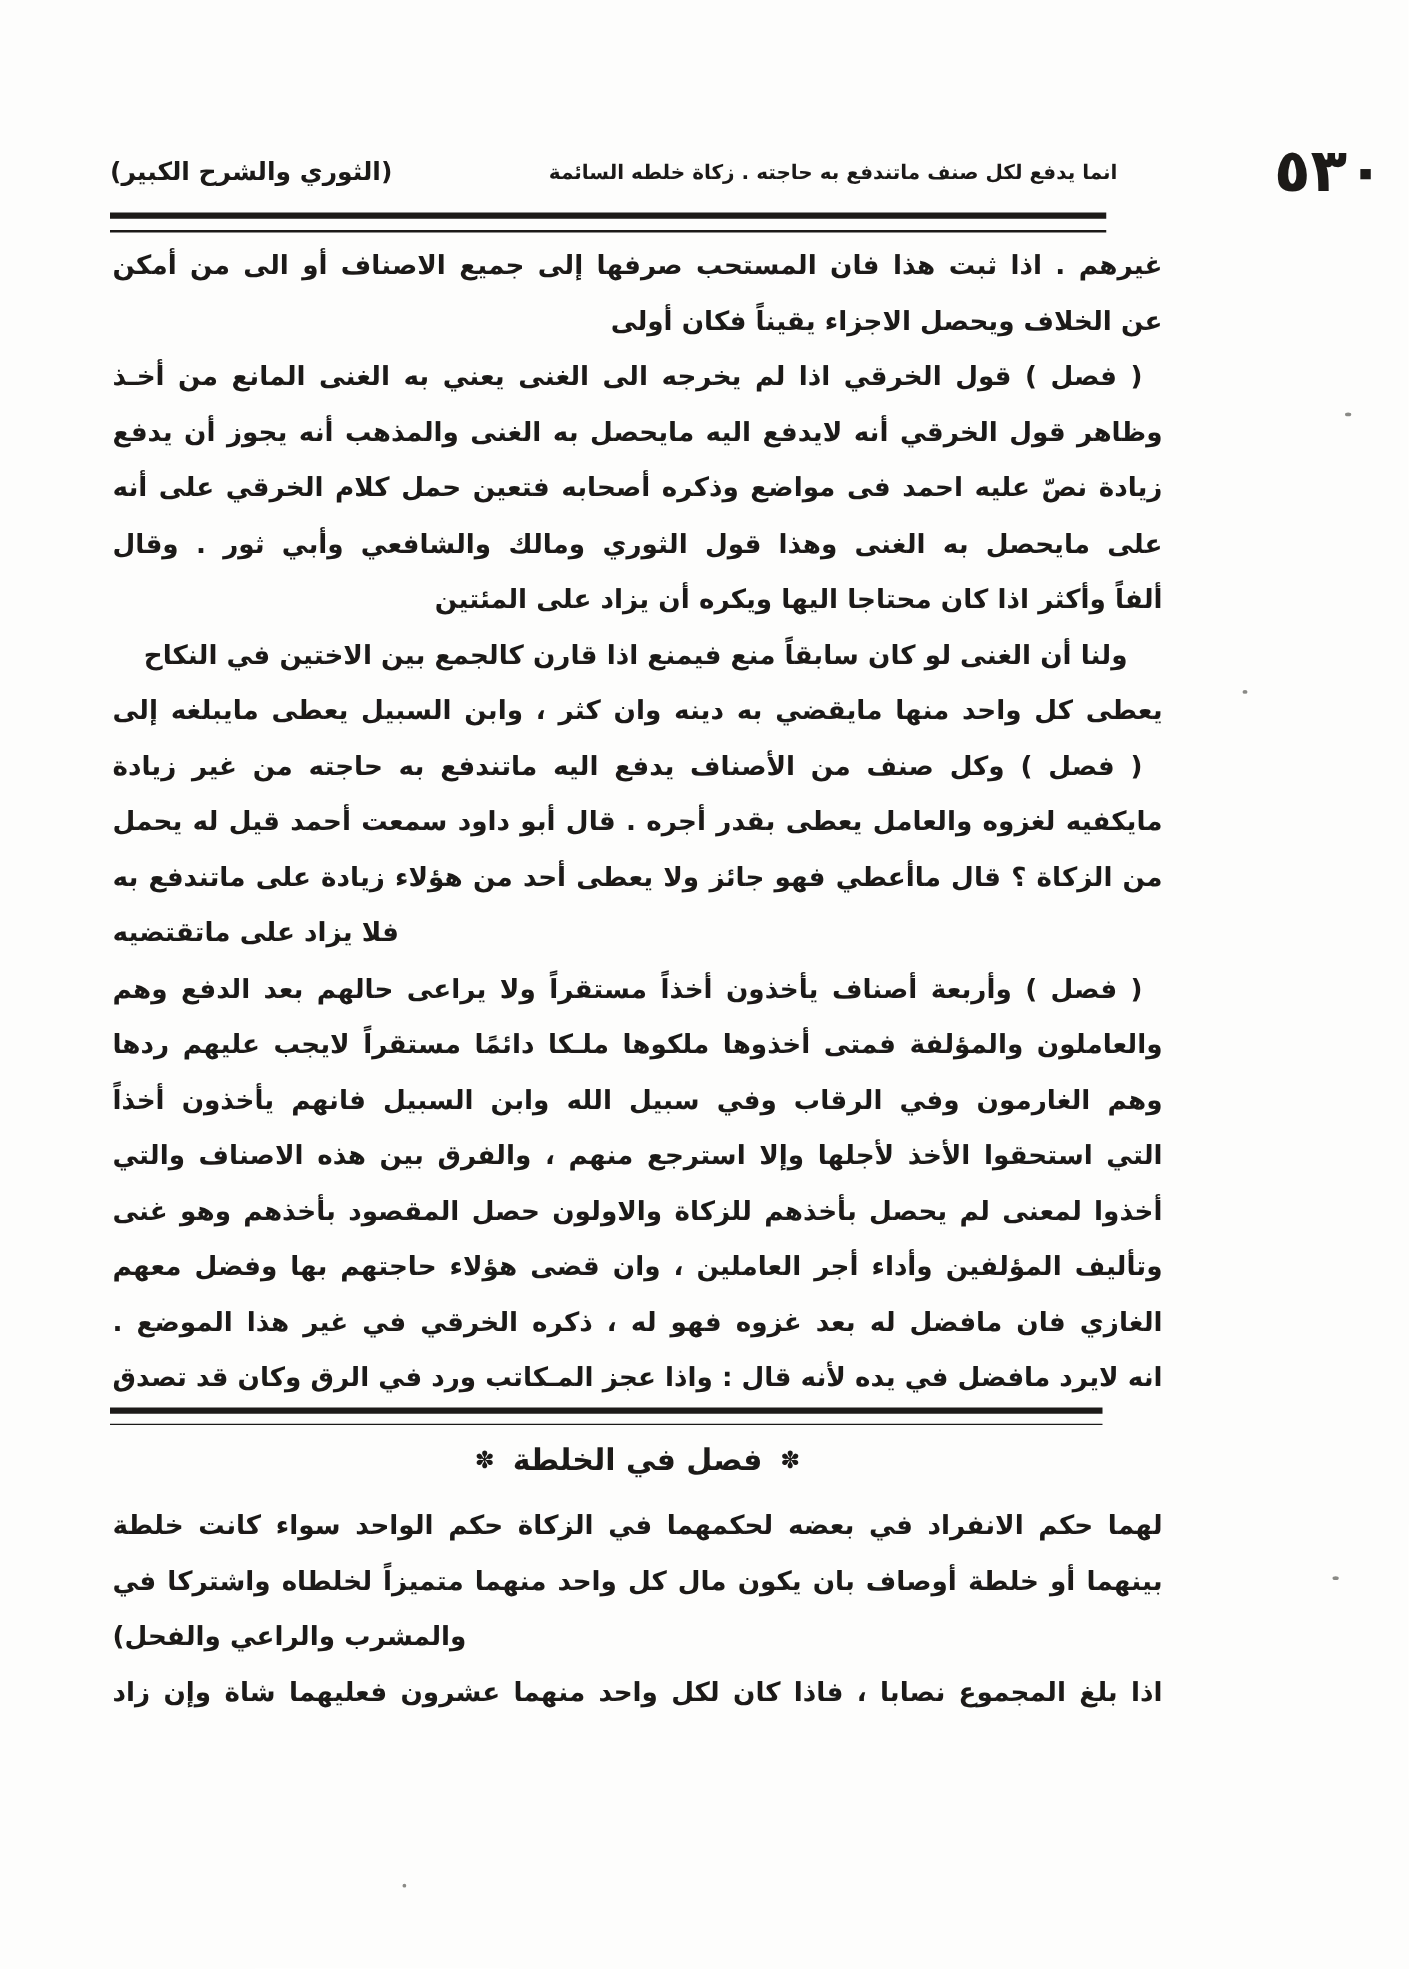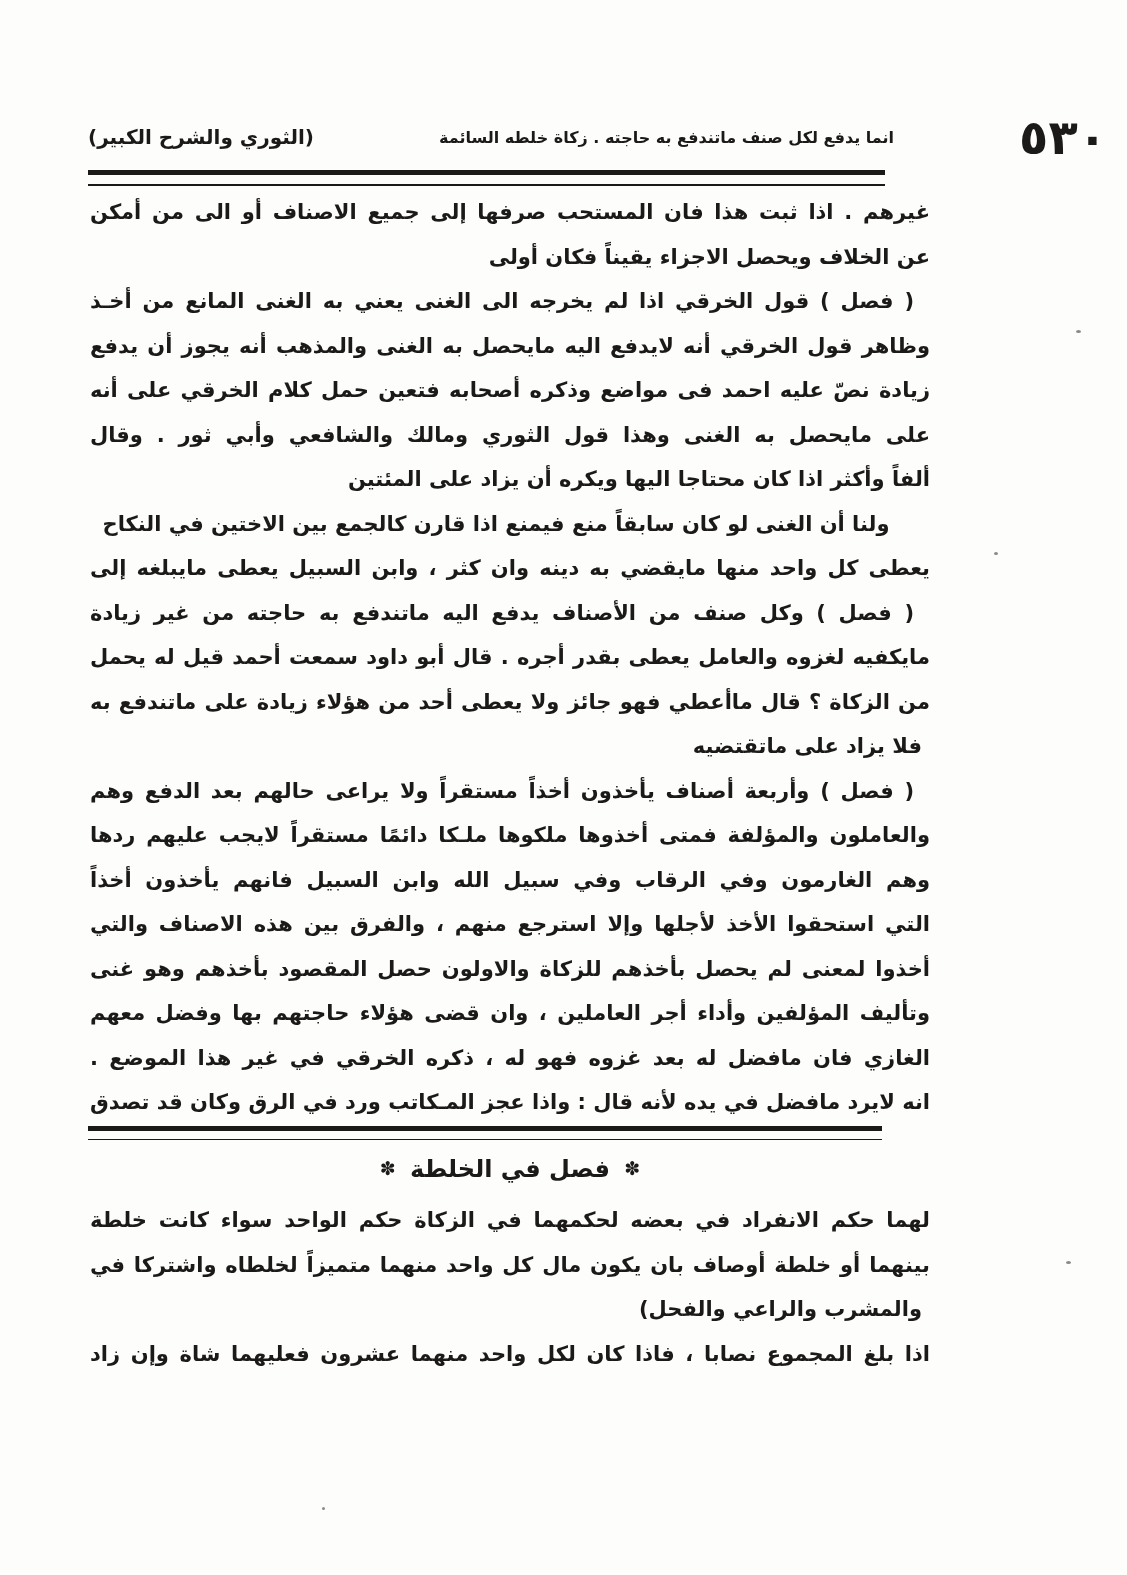--- a/index.html
+++ b/index.html
@@ -26,22 +26,22 @@
   .text-block {
     position:absolute; left:90px; width:840px; direction:rtl;
     font-size:21px; font-weight:bold; line-height:44.5px;
   }
   .block-1 { top:190px; }
   .block-2 { top:1198px; }
   .line { height:44.5px; overflow:hidden; }
   .line.full      { text-align:justify; text-align-last:justify; }
   .line.full-ind  { text-align:justify; text-align-last:justify; padding-right:16px; }
   .line.center    { text-align:right; }
-  .line.right     { text-align:right; padding-right:8px; }
-  .line.right-ind { text-align:center; padding-right:28px; }
+  .line.right     { text-align:left; padding-right:8px; }
+  .line.right-ind { text-align:right; padding-right:28px; }
   
   .section-divider {
     position:absolute; top:1126px; left:88px; width:794px; height:8px;
     border-top:5px solid var(--ink); border-bottom:1px solid var(--ink);
   }
   .section-heading {
     position:absolute; top:1142px; left:90px; width:840px; height:52px;
     direction:rtl; text-align:center; font-size:24px; font-weight:bold;
     line-height:52px;
   }

